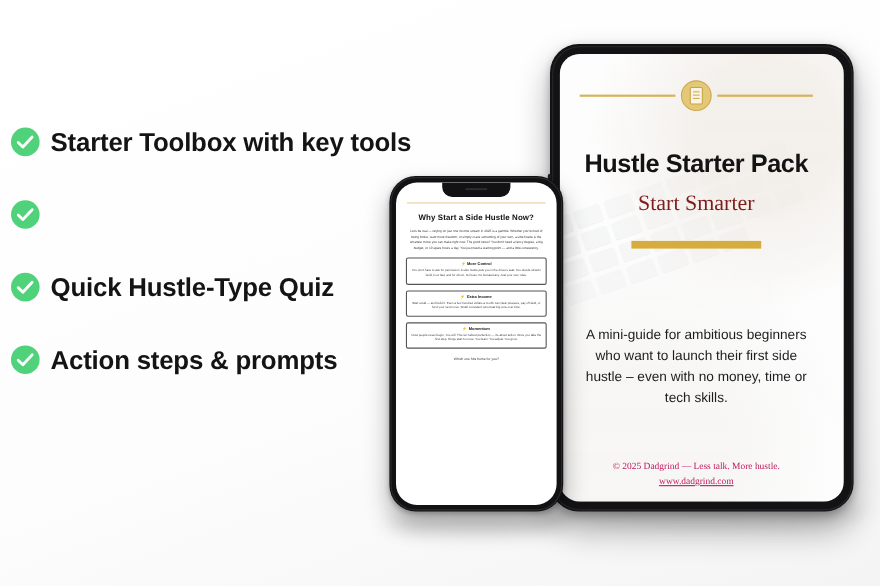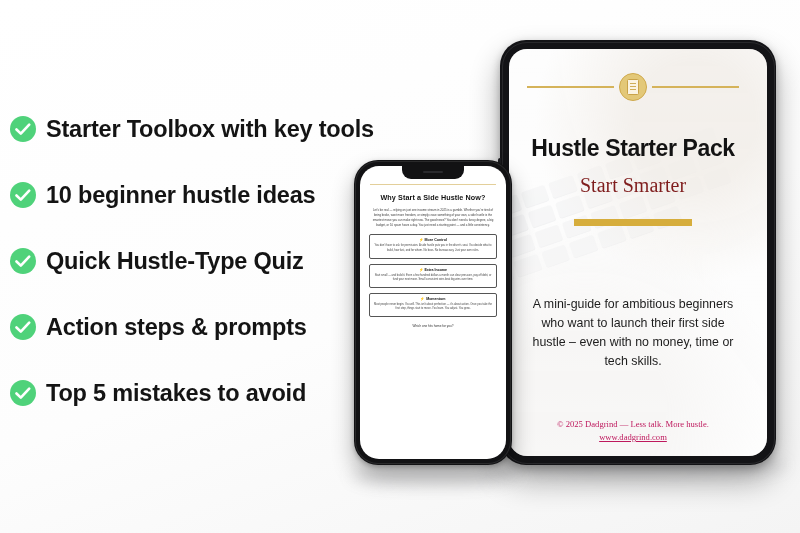--- a/index.html
+++ b/index.html
@@ -330,49 +330,40 @@
       </span>
       <span class="benefit-text">Starter Toolbox with key tools</span>
     </div>
 
     <div class="benefit-row">
       <span class="check-icon">
         <svg width="16" height="14" viewBox="0 0 16 14">
             <polyline points="1.5,7.5 5.8,11.6 14.2,2.6" fill="none" stroke="#ffffff" stroke-width="2.6" stroke-linecap="round" stroke-linejoin="round"></polyline>
           </svg>
       </span>
-      <span class="benefit-text">10 beginner hustle ideas</span>
     </div>
 
     <div class="benefit-row">
       <span class="check-icon">
         <svg width="16" height="14" viewBox="0 0 16 14">
             <polyline points="1.5,7.5 5.8,11.6 14.2,2.6" fill="none" stroke="#ffffff" stroke-width="2.6" stroke-linecap="round" stroke-linejoin="round"></polyline>
           </svg>
       </span>
       <span class="benefit-text">Quick Hustle-Type Quiz</span>
     </div>
 
     <div class="benefit-row">
       <span class="check-icon">
         <svg width="16" height="14" viewBox="0 0 16 14">
             <polyline points="1.5,7.5 5.8,11.6 14.2,2.6" fill="none" stroke="#ffffff" stroke-width="2.6" stroke-linecap="round" stroke-linejoin="round"></polyline>
           </svg>
       </span>
       <span class="benefit-text">Action steps &amp; prompts</span>
     </div>
 
-    <div class="benefit-row">
-      <span class="check-icon">
-        <svg width="16" height="14" viewBox="0 0 16 14">
-            <polyline points="1.5,7.5 5.8,11.6 14.2,2.6" fill="none" stroke="#ffffff" stroke-width="2.6" stroke-linecap="round" stroke-linejoin="round"></polyline>
-          </svg>
-      </span>
-      <span class="benefit-text">Top 5 mistakes to avoid</span>
-    </div>
 
   </div>
 
   <div class="device-shadow" style="left:350px; top:466px; width:170px; height:20px;"></div>
   <div class="device-shadow" style="left:494px; top:452px; width:292px; height:26px;"></div>
 
   <div id="phone">
     <div class="bezel-hl"></div>
     <div class="screen">
       <div class="notch">

